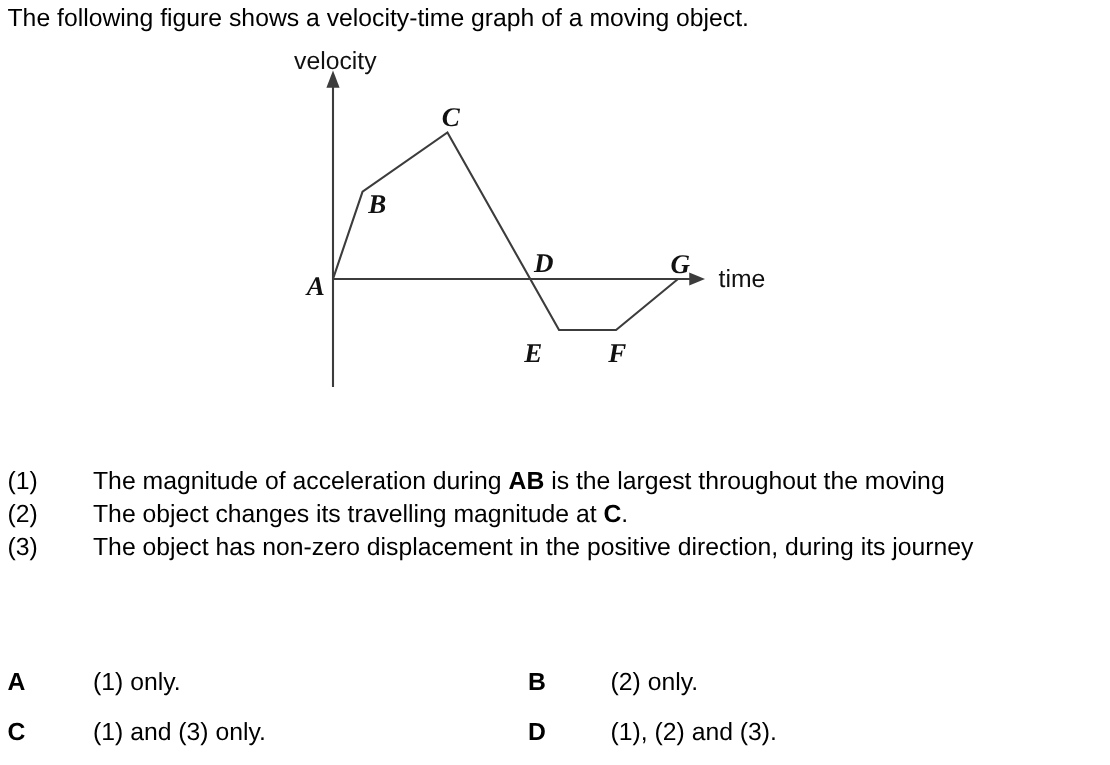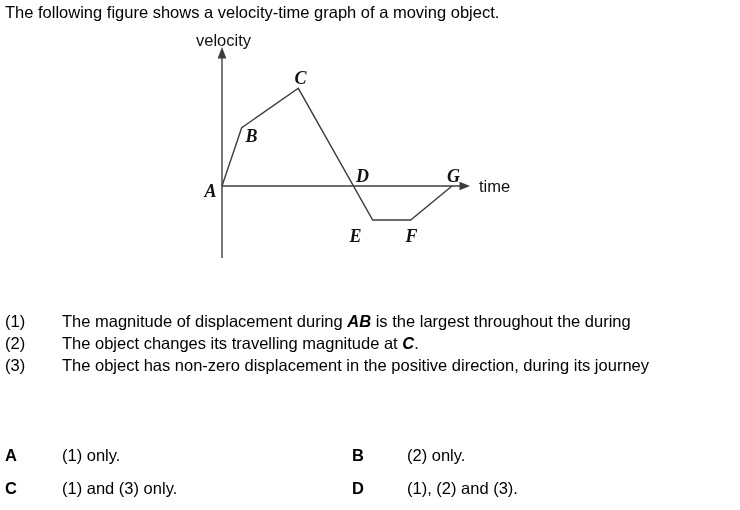--- a/index.html
+++ b/index.html
@@ -9,21 +9,21 @@
     font-family: "Liberation Sans", sans-serif;
     font-size: 16.5px;
     color: #000000;
     overflow: hidden;
   }
   .page { position: relative; width: 612px; height: 510px; }
   .abs { position: absolute; }
   .line { position: relative; line-height: 22px; white-space: nowrap; }
   .stmt-num { position: absolute; left: 5px; top: 0; }
   .stmt-txt { margin-left: 62px; }
-  .bi { font-weight: bold; font-style: italic; }
+  .bi { font-weight: bold; }
   .opt-row { position: absolute; left: 0; width: 740px; line-height: 22px; }
   .opt-label { position: absolute; font-weight: bold; }
   .opt-text { position: absolute; white-space: nowrap; }
   .graph-label {
     font-family: "Liberation Serif", serif;
     font-style: italic;
     font-weight: 600;
     font-size: 18px;
   }
   .axis-label { font-family: "Liberation Sans", sans-serif; font-size: 16.5px; }
@@ -57,21 +57,21 @@
     <text x="411.5" y="241.5" text-anchor="middle" class="graph-label">F</text>
     <text x="453.5" y="182" text-anchor="middle" class="graph-label">G</text>
   </svg>
 
 
   <div class="abs" style="left:0; top:310px; width:740px;">
 
     <div>
       <div class="line">
         <span class="stmt-num">(1)</span>
-        <div class="stmt-txt"><span>The magnitude of displacement during </span><span class="bi">AB</span><span> is the largest throughout the during</span></div>
+        <div class="stmt-txt"><span>The magnitude of acceleration during </span><span class="bi">AB</span><span> is the largest throughout the moving</span></div>
       </div>
     </div>
 
     <div>
       <div class="line">
         <span class="stmt-num">(2)</span>
         <div class="stmt-txt"><span>The object changes its travelling magnitude at </span><span class="bi">C</span><span>.</span></div>
       </div>
     </div>
 

